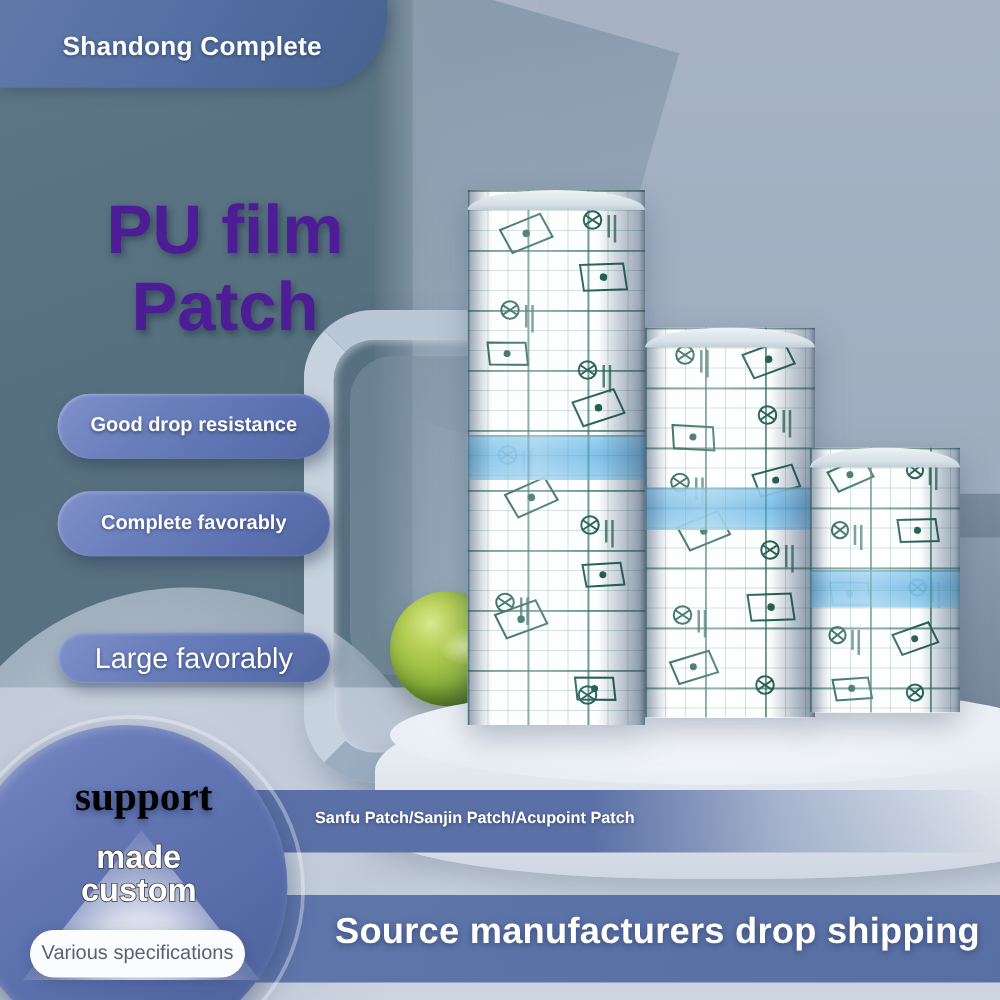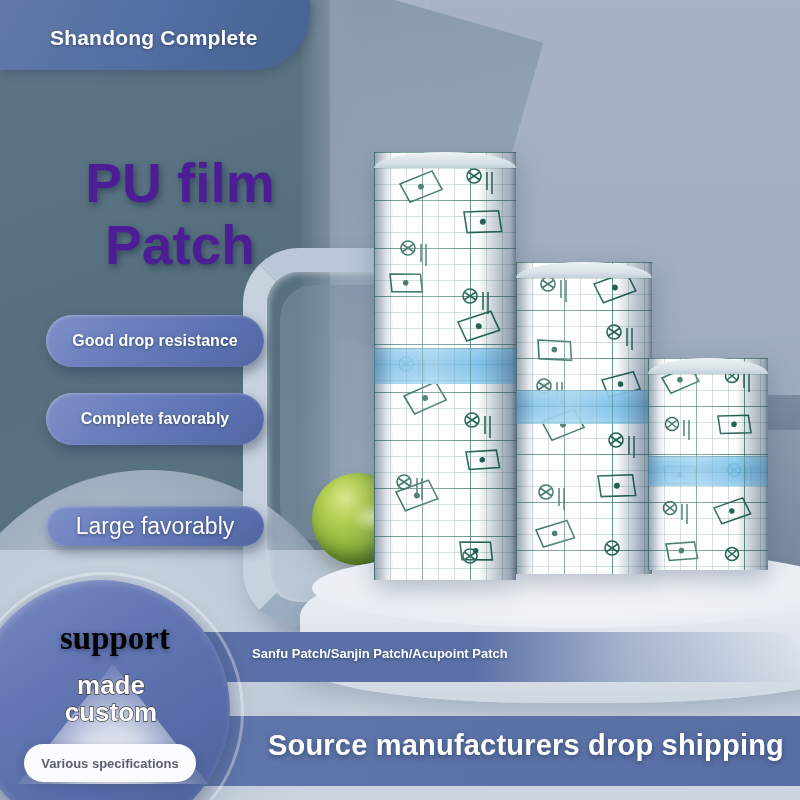--- a/index.html
+++ b/index.html
@@ -139,21 +139,21 @@
   .glow-triangle{position:absolute;left:18px;top:664px;width:190px;height:120px;
     background:radial-gradient(ellipse at 50% 92%,rgba(255,255,255,.97) 0%,rgba(255,255,255,.75) 28%,rgba(255,255,255,.18) 62%,rgba(255,255,255,0) 80%);
     clip-path:polygon(50% 0%,100% 100%,0% 100%);}
   .custom-made{position:absolute;left:26px;top:672px;width:170px;text-align:center;
     color:#ffffff;font-size:26px;font-weight:bold;line-height:1.02;
     -webkit-text-stroke:1.3px #3b3b3b;paint-order:stroke fill;}
   .spec-pill{position:absolute;left:24px;top:744px;width:172px;height:38px;
     background:#fbfcfd;border-radius:22px;
     box-shadow:0 3px 10px rgba(40,55,85,.3);
     display:flex;align-items:center;justify-content:center;
-    color:#5a6070;font-size:13px;font-weight:bold;}
+    color:#5a6070;font-size:16px;font-weight:normal;}
 
   
   .mid-banner{position:absolute;left:170px;top:632px;width:630px;height:50px;
     background:linear-gradient(90deg,#5a70a6 0%,#5a70a6 48%,rgba(120,140,180,.55) 72%,rgba(180,194,214,0) 100%);
     border-top-right-radius:26px;border-bottom-right-radius:4px;}
   .mid-banner-text{position:absolute;left:252px;top:646px;
     color:#ffffff;font-size:13px;font-weight:bold;
     text-shadow:0 1px 3px rgba(25,40,70,.55);white-space:nowrap;}
 
   

